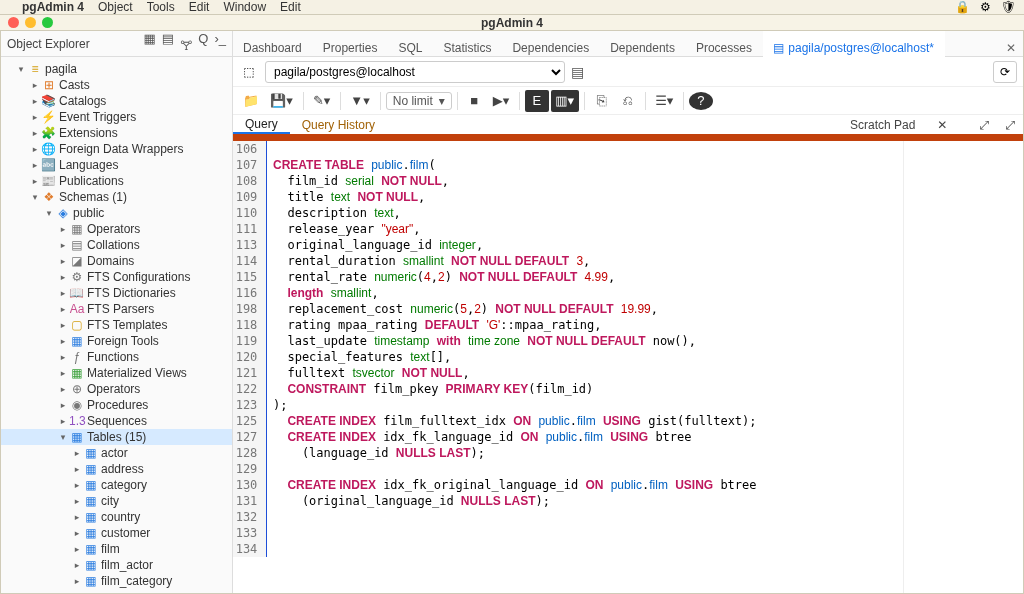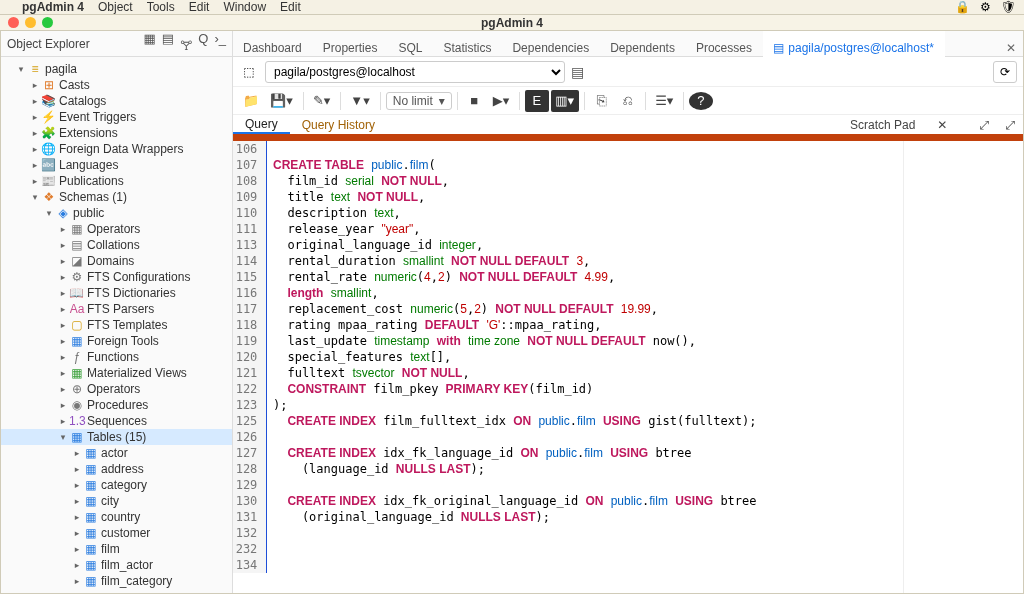--- a/index.html
+++ b/index.html
@@ -371,21 +371,21 @@
             </div>
             <div class="code-line">
               <div class="gutter">115</div>
               <div class="code">  rental_rate <span class="tp">numeric</span>(<span class="num">4</span>,<span class="num">2</span>) <span class="kw">NOT NULL DEFAULT</span> <span class="num">4.99</span>,</div>
             </div>
             <div class="code-line">
               <div class="gutter">116</div>
               <div class="code">  <span class="kw">length</span> <span class="tp">smallint</span>,</div>
             </div>
             <div class="code-line">
-              <div class="gutter">117</div>
+              <div class="gutter">198</div>
               <div class="code">  replacement_cost <span class="tp">numeric</span>(<span class="num">5</span>,<span class="num">2</span>) <span class="kw">NOT NULL DEFAULT</span> <span class="num">19.99</span>,</div>
             </div>
             <div class="code-line">
               <div class="gutter">118</div>
               <div class="code">  rating mpaa_rating <span class="kw">DEFAULT</span> <span class="str">'G'</span>::mpaa_rating,</div>
             </div>
             <div class="code-line">
               <div class="gutter">119</div>
               <div class="code">  last_update <span class="tp">timestamp</span> <span class="kw">with</span> <span class="tp">time zone</span> <span class="kw">NOT NULL DEFAULT</span> now(),</div>
             </div>
@@ -403,24 +403,20 @@
             </div>
             <div class="code-line">
               <div class="gutter">123</div>
               <div class="code">);</div>
             </div>
             <div class="code-line">
               <div class="gutter">125</div>
               <div class="code">  <span class="kw">CREATE INDEX</span> film_fulltext_idx <span class="kw">ON</span> <span class="ident">public</span>.<span class="ident">film</span> <span class="kw">USING</span> gist(fulltext);</div>
             </div>
             <div class="code-line">
-              <div class="gutter">126</div>
-              <div class="code"></div>
-            </div>
-            <div class="code-line">
               <div class="gutter">127</div>
               <div class="code">  <span class="kw">CREATE INDEX</span> idx_fk_language_id <span class="kw">ON</span> <span class="ident">public</span>.<span class="ident">film</span> <span class="kw">USING</span> btree</div>
             </div>
             <div class="code-line">
               <div class="gutter">128</div>
               <div class="code">    (language_id <span class="kw">NULLS LAST</span>);</div>
             </div>
             <div class="code-line">
               <div class="gutter">129</div>
               <div class="code"></div>
@@ -431,21 +427,21 @@
             </div>
             <div class="code-line">
               <div class="gutter">131</div>
               <div class="code">    (original_language_id <span class="kw">NULLS LAST</span>);</div>
             </div>
             <div class="code-line">
               <div class="gutter">132</div>
               <div class="code"></div>
             </div>
             <div class="code-line">
-              <div class="gutter">232</div>
+              <div class="gutter">133</div>
             </div>
             <div class="code-line">
               <div class="gutter">134</div>
               <div class="code"></div>
             </div>
           </div>
         <div class="scratch-pane"></div>
       </div>
 
     </div>

